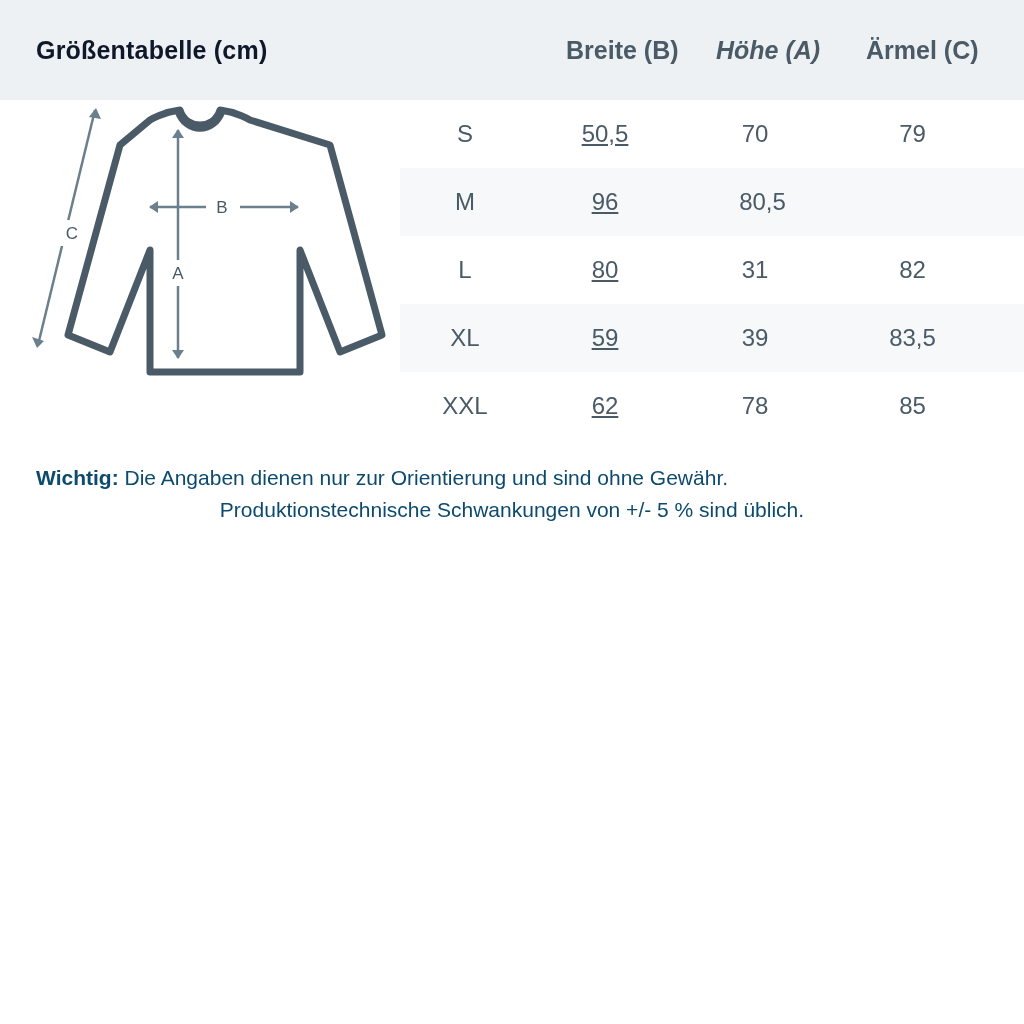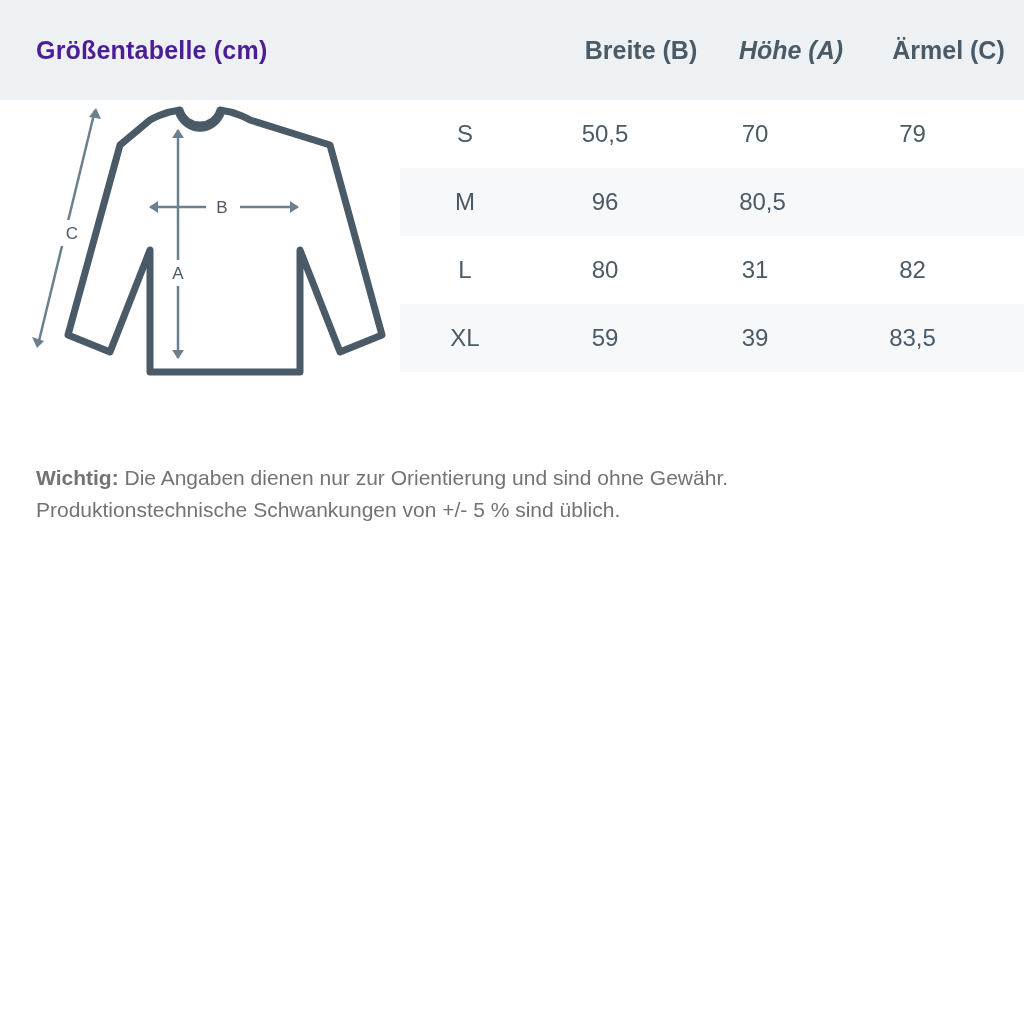--- a/index.html
+++ b/index.html
@@ -25,35 +25,34 @@
   .chart-header {
     display: flex;
     align-items: center;
     background: #eef1f3;
     height: 100px;
     box-sizing: border-box;
   }
   .chart-title {
     font-size: 25px;
     font-weight: bold;
-    color: #4c1d95;
+    color: #0f172a;
     padding-left: 36px;
     flex: 0 0 400px;
     letter-spacing: 0.2px;
   }
   .header-cols {
     flex: 1;
     display: flex;
     align-items: center;
   }
   .hcol {
     font-size: 25px;
     font-weight: bold;
     color: #4a5a66;
-    text-align: center;
   }
   .hcol.size { width: 130px; }
   .hcol.c1   { width: 150px; }
   .hcol.c2   { width: 150px; font-style: italic; }
   .hcol.c3   { width: 165px; }
 
   
   .chart-body {
     display: flex;
     align-items: flex-start;
@@ -73,36 +72,36 @@
   }
   .row.alt {
     background: #f6f8f9;
   }
   .cell {
     font-size: 24px;
     color: #4a5a66;
     text-align: center;
   }
   .cell.size { width: 130px; }
-  .cell.c1   { width: 150px; }
+  .cell.c1   { width: 150px; text-decoration: underline; }
   .cell.c2   { width: 150px; }
   .cell.c3   { width: 165px; }
 
   
   .note {
     padding: 22px 36px 0 36px;
     font-size: 21px;
     line-height: 32px;
-    color: #737373;
+    color: #0c4a6e;
     max-width: 960px;
   }
   .note b {
     font-weight: bold;
   }
-  .note .line2 { display: block; }
+  .note .line2 { display: block; text-align: center; }
 </style>
 </head>
 <body>
 
 <div class="size-chart">
 
   <div class="chart-header">
     <div class="chart-title">Größentabelle (cm)</div>
     <div class="header-cols">
       <div class="hcol size"></div>
@@ -178,20 +177,26 @@
         <div class="cell c1">80</div>
         <div class="cell c2">31</div>
         <div class="cell c3">82</div>
       </div>
       <div class="row alt">
         <div class="cell size">XL</div>
         <div class="cell c1">59</div>
         <div class="cell c2">39</div>
         <div class="cell c3">83,5</div>
       </div>
+      <div class="row">
+        <div class="cell size">XXL</div>
+        <div class="cell c1">62</div>
+        <div class="cell c2">78</div>
+        <div class="cell c3">85</div>
+      </div>
     </div>
 
   </div>
 
   <div class="note">
     <b>Wichtig:</b><span> Die Angaben dienen nur zur Orientierung und sind ohne Gewähr.</span>
     <span class="line2">Produktionstechnische Schwankungen von +/- 5 % sind üblich.</span>
   </div>
 
 </div>

